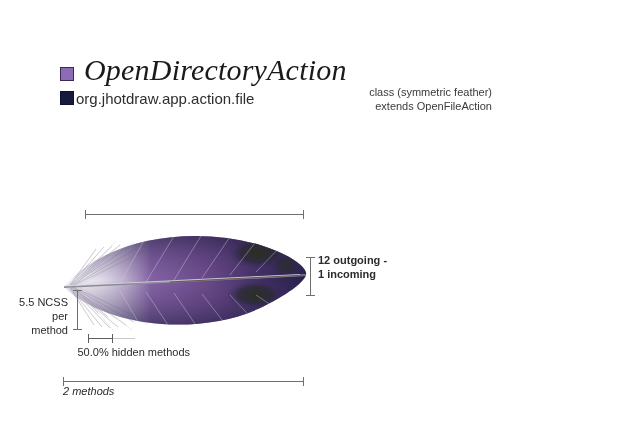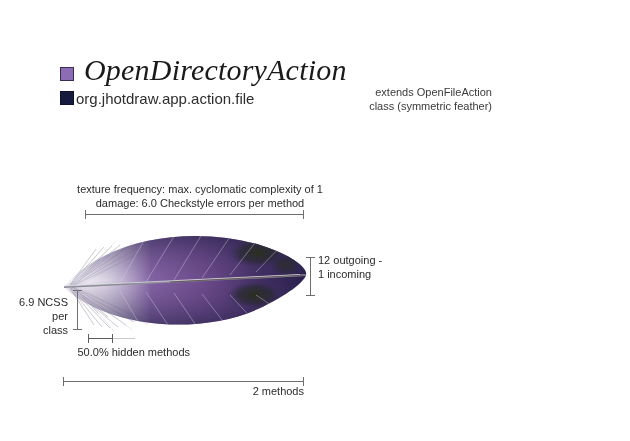--- a/index.html
+++ b/index.html
@@ -50,67 +50,63 @@
 
   
   .hbar{height:9px;}
   .hbar .line{position:absolute;left:0;right:0;top:4px;height:1px;background:#6f6f6f;}
   .hbar .cap{position:absolute;top:0;width:1px;height:9px;background:#6f6f6f;}
   .hbar .cap.l{left:0;}
   .hbar .cap.r{right:0;}
 
   #texture-bar{left:85px;top:173px;width:219px;}
   #methods-bar{left:63px;top:340px;width:241px;}
-  #methods-label{left:63px;top:347px;width:241px;text-align:right;}
+  #methods-label{left:63px;top:347px;width:241px;text-align:left;font-style:italic;}
 
   
   #hidden-bar{left:88px;top:297px;width:47px;}
   #hidden-bar .line{background:#c9c9c9;}
   #hidden-bar .seg{position:absolute;left:0;top:4px;width:24px;height:1px;background:#5d5d5d;}
   #hidden-bar .cap{background:#5d5d5d;}
   #hidden-bar .cap.r{left:24px;right:auto;}
   #hidden-label{left:30px;top:308px;width:160px;text-align:right;}
 
   
   .vbar{width:9px;}
   .vbar .line{position:absolute;top:0;bottom:0;left:4px;width:1px;background:#6f6f6f;}
   .vbar .cap{position:absolute;left:0;height:1px;width:9px;background:#6f6f6f;}
   .vbar .cap.t{top:0;}
   .vbar .cap.b{bottom:0;}
 
   #ncss-bar{left:73px;top:253px;height:40px;}
   #ncss-label{left:2px;top:258px;width:66px;text-align:right;}
 
   #dep-bar{left:306px;top:220px;height:39px;}
-  #dep-label{left:318px;top:216px;width:90px;text-align:left;}
+  #dep-label{left:318px;top:216px;width:90px;text-align:left;font-weight:bold;}
 
   
   #feather{left:50px;top:188px;width:270px;height:120px;}
   #feather svg{display:block;}
 </style>
 </head>
 <body>
 
 <div id="stage">
 
   <div class="abs swatch" id="sw-class"></div>
   <div class="abs" id="title">OpenDirectoryAction</div>
 
   <div class="abs swatch" id="sw-pkg"></div>
   <div class="abs" id="pkg">org.jhotdraw.app.action.file</div>
 
   <div class="abs" id="meta">
+    <div>class (symmetric feather)</div>
     <div>extends OpenFileAction</div>
-    <div>class (symmetric feather)</div>
-  </div>
-
-  <div class="abs ann" id="texture-label">
-    <div>texture frequency: max. cyclomatic complexity of 1</div>
-    <div>damage: 6.0 Checkstyle errors per method</div>
-  </div>
+  </div>
+
   <div class="abs hbar" id="texture-bar">
     <div class="line"></div>
     <div class="cap l"></div>
     <div class="cap r"></div>
   </div>
 
   <div class="abs" id="feather">
     <svg width="270" height="120" viewBox="0 0 270 120" xmlns="http://www.w3.org/2000/svg">
       <defs>
         <linearGradient id="gVane" x1="0" y1="0" x2="1" y2="0">
@@ -211,22 +207,22 @@
     <div>12 outgoing -</div>
     <div>1 incoming</div>
   </div>
 
   <div class="abs vbar" id="ncss-bar">
     <div class="line"></div>
     <div class="cap t"></div>
     <div class="cap b"></div>
   </div>
   <div class="abs ann" id="ncss-label">
-    <div>6.9 NCSS per</div>
-    <div>class</div>
+    <div>5.5 NCSS per</div>
+    <div>method</div>
   </div>
 
   <div class="abs hbar" id="hidden-bar">
     <div class="line"></div>
     <div class="seg"></div>
     <div class="cap l"></div>
     <div class="cap r"></div>
   </div>
   <div class="abs ann" id="hidden-label">50.0% hidden methods</div>
 

